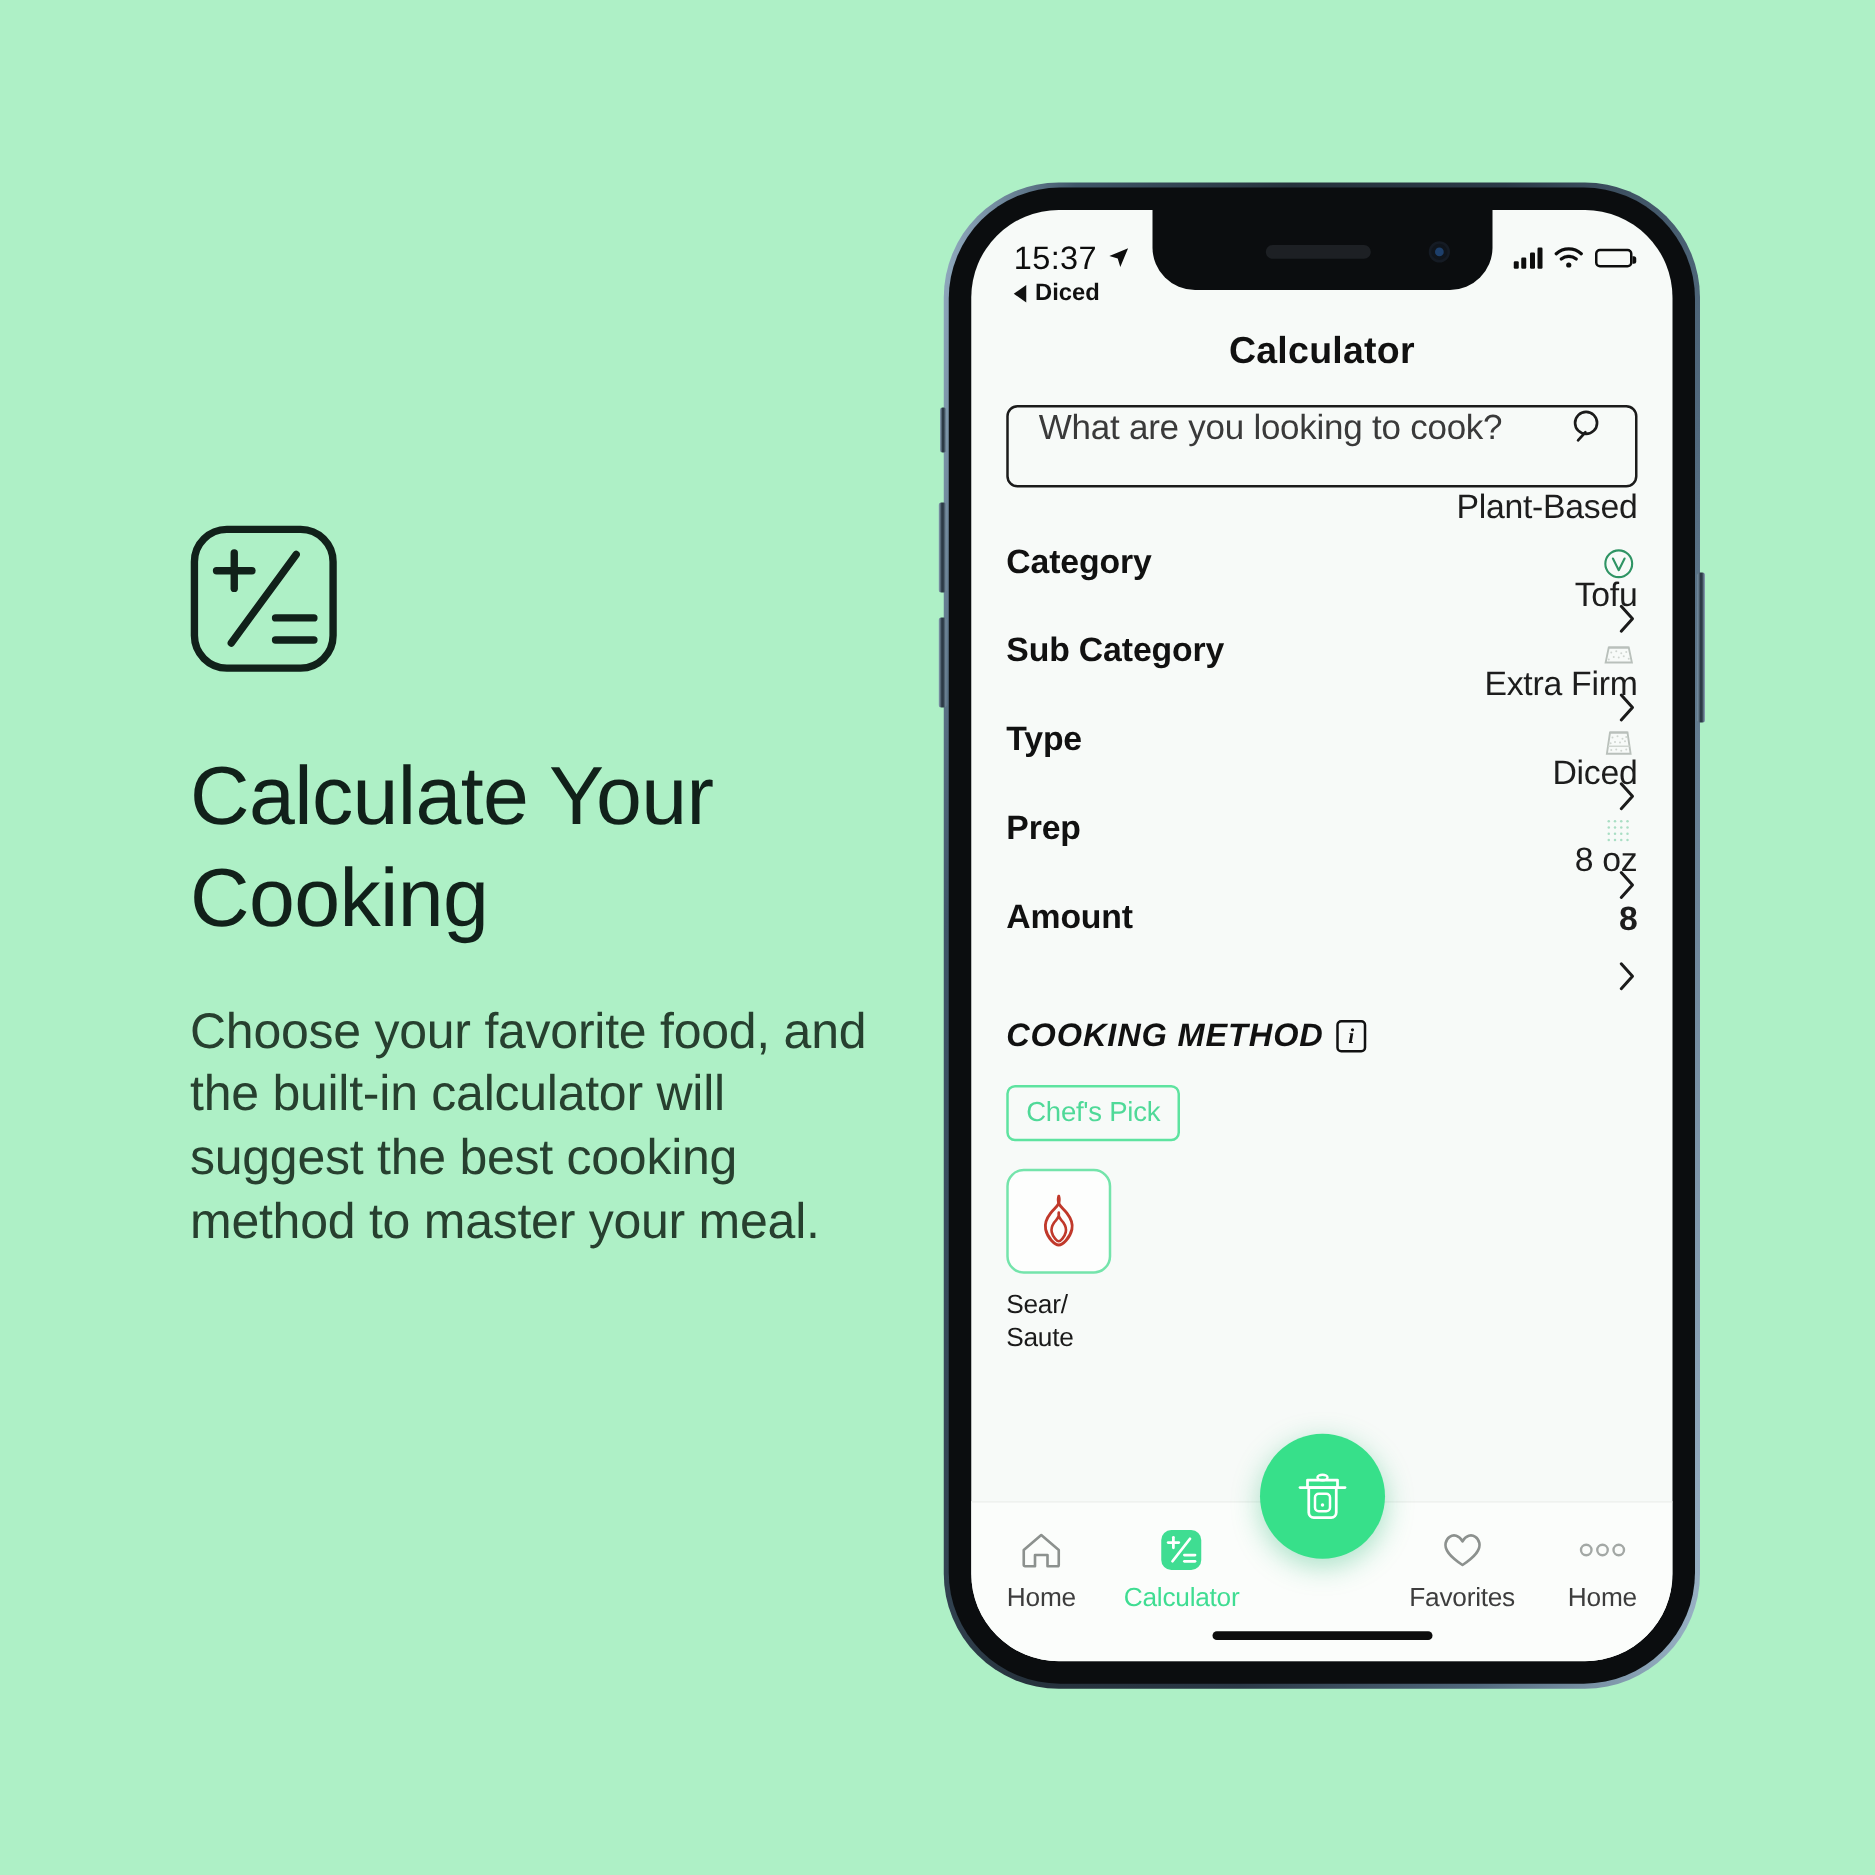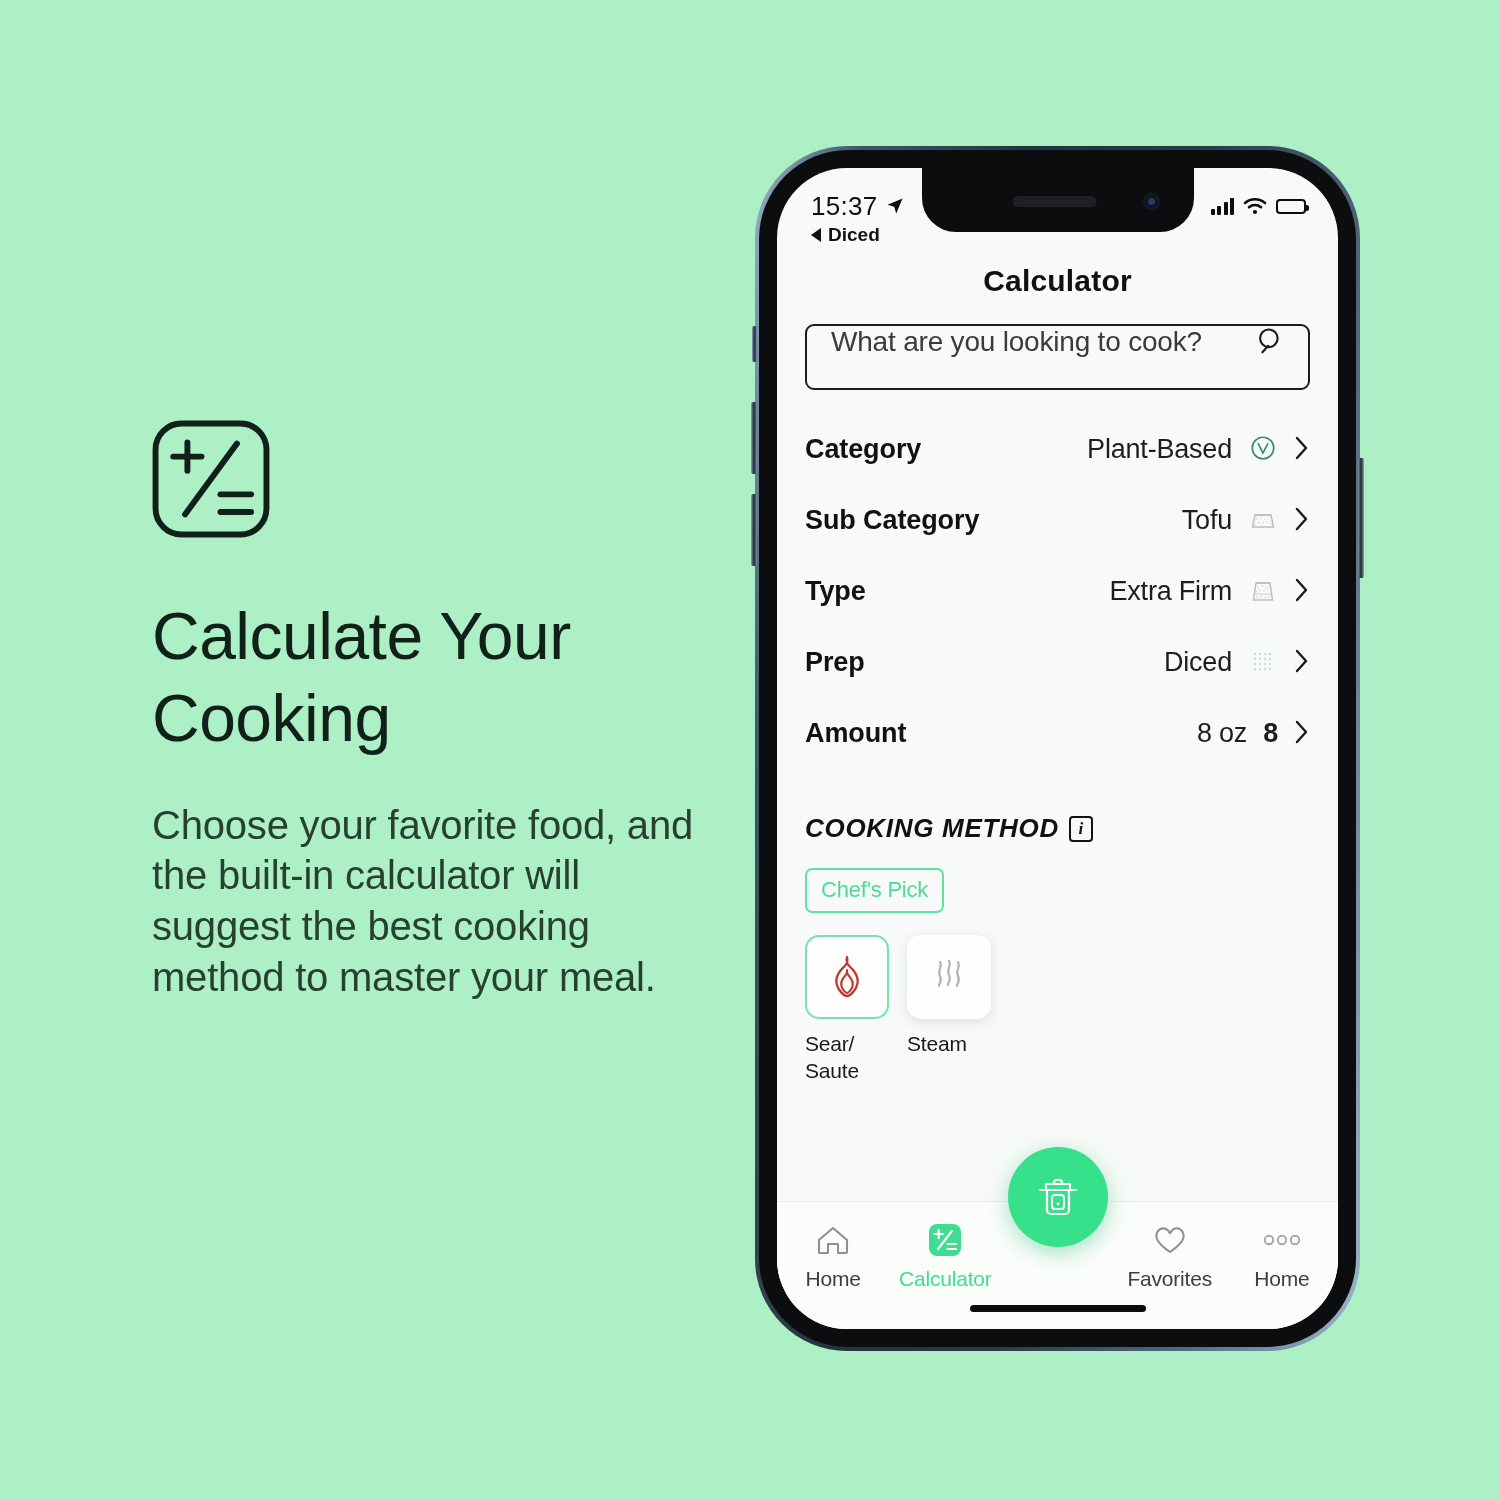--- a/index.html
+++ b/index.html
@@ -165,21 +165,21 @@
 
   .rows { margin: 24px 28px 0 28px; }
   .row {
     display: flex; align-items: center;
     height: 71px;
   }
   .row-label {
     font-size: 27px; font-weight: 700; color: #111; letter-spacing: -0.1px;
   }
   .row-right {
-    margin-left: auto; display: flex; align-items: flex-start; gap: 16px;
+    margin-left: auto; display: flex; align-items: flex-end; gap: 16px; flex-direction: column;
   }
   .row-value { font-size: 27px; color: #1d1d1d; letter-spacing: -0.2px; }
   .row-value.bold { font-weight: 700; }
   .row-icon { width: 30px; height: 28px; display: block; }
   .chev { width: 16px; height: 28px; flex: none; }
 
   
   .cm-head {
     margin: 44px 28px 0 28px;
     display: flex; align-items: center; gap: 10px; font-style: italic;
@@ -445,30 +445,20 @@
           <div class="method">
             <div class="method-card sel">
               <svg width="42" height="46" viewBox="0 0 42 46">
                 <path d="M21 3c2 7-3 9-6.5 13.5C11 21 9.5 25 10.5 29.5 12 36.5 18 42 21 42s9-5.5 10.5-12.5c1-4.5-.5-8.5-4-13C24 12 19 10 21 3Z" fill="none" stroke="#C0392B" stroke-width="2.3" stroke-linejoin="round"></path>
                 <path d="M21 16c1 4-2 5.5-3.8 8.2-1.7 2.6-2.4 5-1.8 7.5.9 4.1 4.3 7.3 5.6 7.3s4.7-3.2 5.6-7.3c.6-2.5-.1-4.9-1.8-7.5C23 21.5 20 20 21 16Z" fill="none" stroke="#C0392B" stroke-width="2.1" stroke-linejoin="round"></path>
               </svg>
             </div>
             <div class="method-label">Sear/ Saute</div>
           </div>
 
-          <div class="method">
-            <div class="method-card plain">
-              <svg width="40" height="42" viewBox="0 0 40 42">
-                <path d="M11 6c3 5-3 8 0 14 2.6 5.2-1 7-1 10" fill="none" stroke="#b4b8b5" stroke-width="2.3" stroke-linecap="round"></path>
-                <path d="M20 5c3 5-3 8 0 14 2.6 5.2-1 7-1 10" fill="none" stroke="#b4b8b5" stroke-width="2.3" stroke-linecap="round"></path>
-                <path d="M29 6c3 5-3 8 0 14 2.6 5.2-1 7-1 10" fill="none" stroke="#b4b8b5" stroke-width="2.3" stroke-linecap="round"></path>
-              </svg>
-            </div>
-            <div class="method-label">Steam</div>
-          </div>
 
         </div>
 
         <div class="tabbar">
 
           <div class="tab">
             <span class="tab-icon">
               <svg width="36" height="32" viewBox="0 0 36 32">
                 <path d="M4 16 18 4l14 12v12a1 1 0 0 1-1 1h-8v-9h-10v9H5a1 1 0 0 1-1-1Z" fill="none" stroke="#8c918e" stroke-width="2.1" stroke-linejoin="round"></path>
               </svg>

